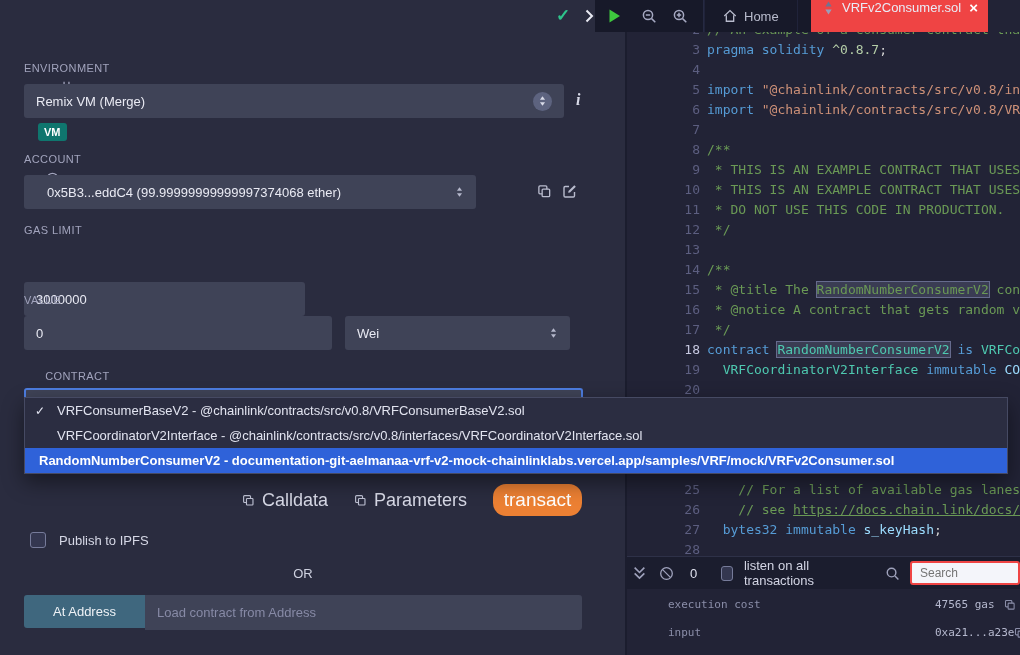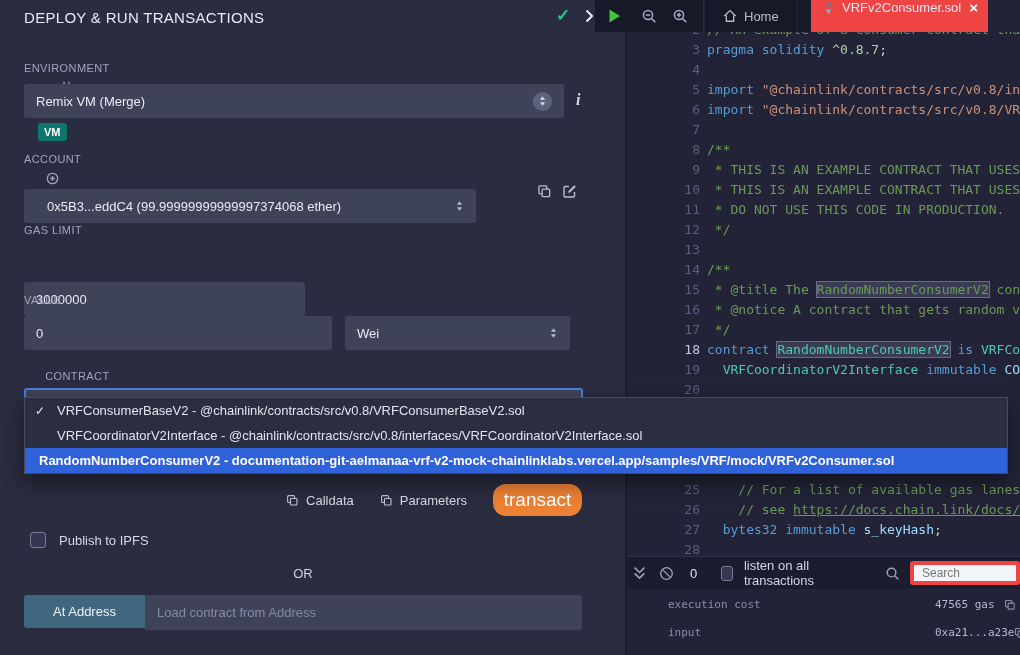--- a/index.html
+++ b/index.html
@@ -17,21 +17,21 @@
   .field .grow{flex:1;}
   input.txt{background:#3f4357;border:none;outline:none;border-radius:3px;color:#e9eaf3;font-size:13px;padding:0 12px;height:34px;font-family:"Liberation Sans",sans-serif;}
   input.txt::placeholder{color:#878aa6;}
   .caret-ud{color:#b6b9cc;}
   .circ{width:19px;height:19px;border-radius:50%;background:#5d637f;display:flex;align-items:center;justify-content:center;color:#d9dbe8;}
   .icon-btn{color:#b9bcce;cursor:pointer;}
   .vm-badge{display:inline-block;background:#0f766e;color:#fff;font-size:11px;font-weight:700;padding:3px 6px;border-radius:3px;}
   .check-green{color:#2ec48b;font-size:17px;font-weight:700;}
   .info-i{font-family:"Liberation Serif",serif;font-style:italic;font-weight:700;font-size:16px;color:#d8dae8;cursor:pointer;}
   .btn-transact{background:#ec8033;border:none;border-radius:13px;color:#fff;font-size:19px;height:32px;width:89px;cursor:pointer;font-family:"Liberation Sans",sans-serif;}
-  .mini-act{display:flex;align-items:center;gap:7px;color:#d7d9e6;font-size:13px;cursor:pointer;}
+  .mini-act{display:flex;align-items:center;gap:7px;color:#d7d9e6;font-size:18px;cursor:pointer;}
   .chkbox{width:16px;height:16px;border:1px solid #767b9a;border-radius:3px;background:#343750;display:inline-block;cursor:pointer;}
   .or-txt{font-size:13px;color:#cfd2e0;}
   .btn-ataddr{background:#3f677e;border:none;border-radius:3px 0 0 3px;color:#eef2f6;font-size:13px;height:33px;width:121px;cursor:pointer;font-family:"Liberation Sans",sans-serif;}
 
   
   #contract-sliver{position:absolute;left:24px;top:388px;width:559px;height:12px;background:#3f4357;border:2px solid #4d7de0;border-bottom:none;border-radius:3px 3px 0 0;}
 
   
   #contract-dropdown{position:absolute;left:24px;top:397px;width:984px;background:#2b2d41;border:1px solid #464a63;box-shadow:0 8px 20px rgba(0,0,0,.45);z-index:20;}
   .dd-row{height:25px;display:flex;align-items:center;font-size:13px;color:#e2e4f0;padding-left:10px;cursor:pointer;white-space:nowrap;}
@@ -54,37 +54,34 @@
   .cl .ct{padding-left:7px;}
   .kw{color:#569cd6}.str{color:#ce9178}.com{color:#6a9955}.num{color:#b5cea8}
   .typ{color:#4ec9b0}.var{color:#9cdcfe}.pln{color:#d4d4d4}
   .hl{background:rgba(109,115,147,.32);outline:1px solid #666b8d;}
   .und{text-decoration:underline;}
 
   
   #termbar{position:absolute;left:627px;top:556px;width:393px;height:33px;background:#1b1d2e;border-top:1px solid #2e3148;display:flex;align-items:center;color:#9fa2bc;overflow:hidden;}
   #term-count{font-size:13px;color:#dfe1ee;}
   #term-listen{font-size:13px;color:#d3d5e4;}
-  #term-search{width:110px;height:24px;border-radius:3px;border:4px solid #ef4444;background:#f4f5fa;color:#555;font-size:12px;padding:0 8px;margin-left:10px;outline:none;font-family:"Liberation Sans",sans-serif;flex:0 0 110px;}
+  #term-search{width:110px;height:24px;border-radius:3px;border:2px solid #ef4444;background:#f4f5fa;color:#555;font-size:12px;padding:0 8px;margin-left:10px;outline:none;font-family:"Liberation Sans",sans-serif;flex:0 0 110px;}
   #termout{position:absolute;left:627px;top:589px;width:393px;height:66px;background:#222336;font-family:"DejaVu Sans Mono",monospace;font-size:11px;padding-top:9px;overflow:hidden;}
   .trow{display:flex;align-items:center;margin:0 4px 15px 41px;}
   .trow .tl{flex:0 0 267px;color:#8b8ea9;}
   .trow .tv{color:#b6b9cf;}
   .trow .tcopy{margin-left:auto;color:#8b8ea9;}
 </style>
 </head>
 <body>
 
 <div id="root">
 
   <section id="left">
 
-    <div class="abs" style="left:24px;top:9px;">
-      <span class="panel-title">DEPLOY &amp; RUN TRANSACTIONS</span>
-    </div>
     <span class="abs check-green" style="left:556px;top:5px;">✓</span>
     <span class="abs icon-btn" style="left:585px;top:9px;">
       <svg width="9" height="14" viewBox="0 0 9 14" fill="none" stroke="#e9eaf3" stroke-width="2">
           <path d="M1.5 1.5 7 7l-5.5 5.5"></path>
         </svg>
     </span>
 
     <div class="abs lbl" style="left:24px;top:62px;">
       <span>ENVIRONMENT</span>
       <span>
@@ -107,21 +104,21 @@
 
     <div class="abs lbl" style="left:24px;top:153px;">
       <span>ACCOUNT</span>
       <span>
         <svg width="13" height="13" viewBox="0 0 16 16" fill="none" stroke="#a2a4bd" stroke-width="1.6">
             <circle cx="8" cy="8" r="6.4"></circle>
             <path d="M8 5v6M5 8h6"></path>
           </svg>
       </span>
     </div>
-    <div class="abs field" style="left:24px;top:189px;width:452px;padding-left:23px;">
+    <div class="abs field" style="left:24px;top:175px;width:452px;padding-left:23px;">
       <span class="grow">0x5B3...eddC4 (99.99999999999997374068 ether)</span>
       <span class="caret-ud">
         <svg width="9" height="12" viewBox="0 0 10 14" fill="currentColor">
             <path d="M5 1.5 8 5.5H2z"></path>
             <path d="M5 12.5 2 8.5h6z"></path>
           </svg>
       </span>
     </div>
     <span class="abs icon-btn" style="left:537px;top:184px;">
       <svg width="15" height="15" viewBox="0 0 16 16" fill="none" stroke="currentColor" stroke-width="1.4">

